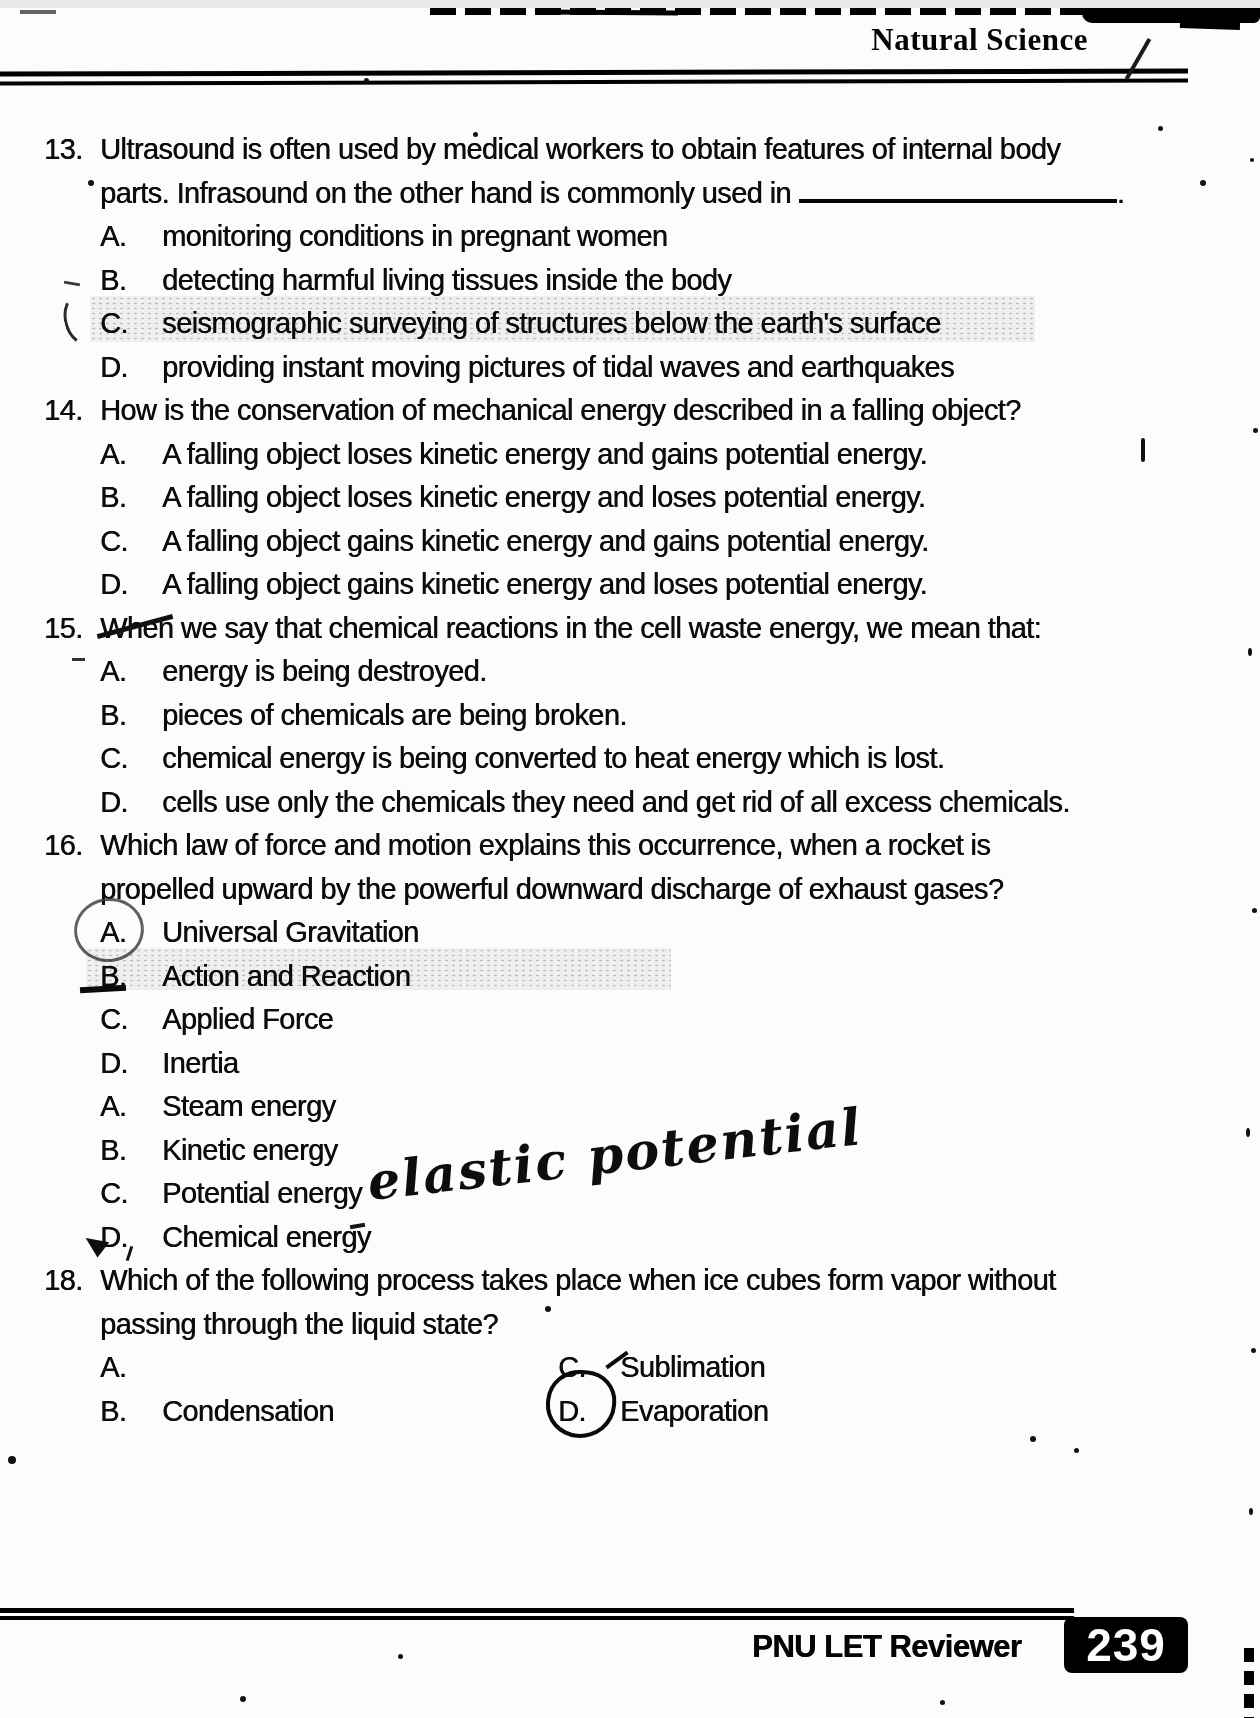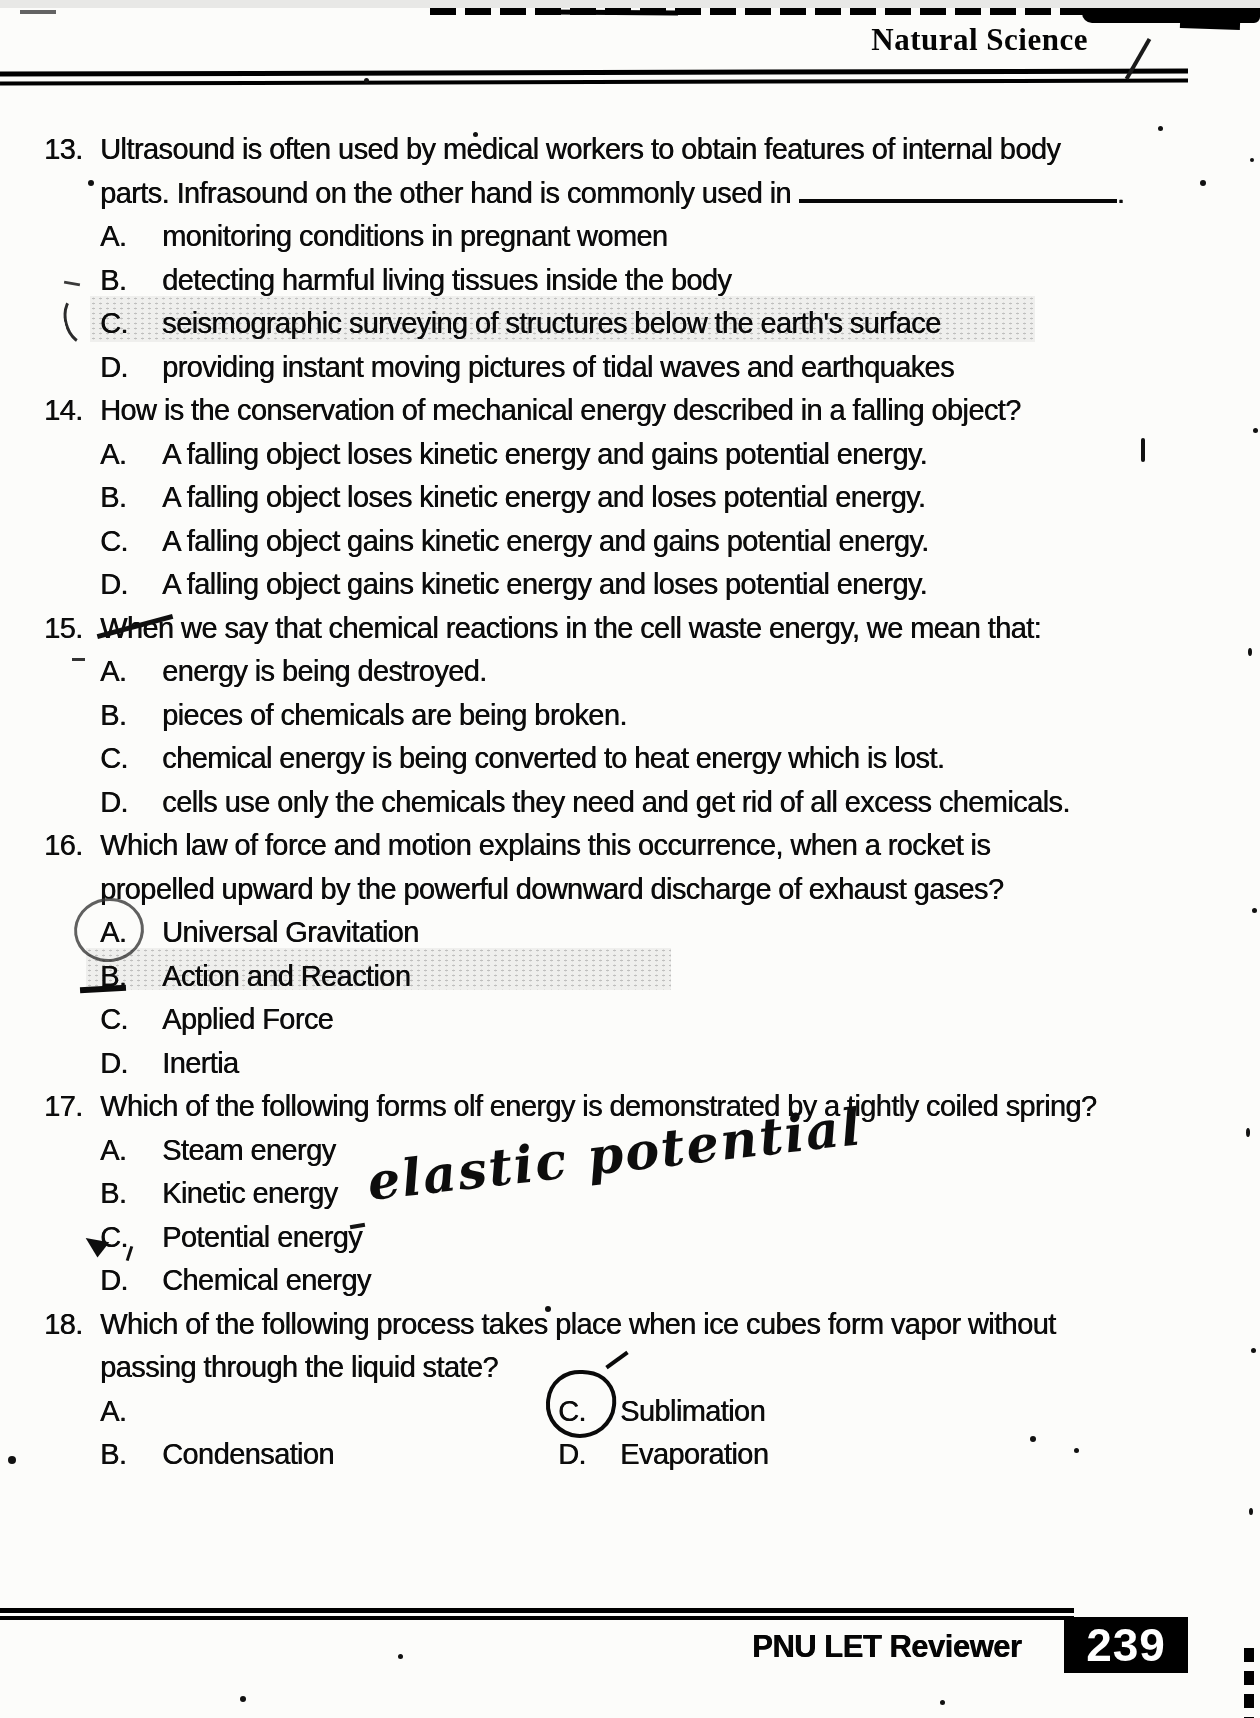--- a/index.html
+++ b/index.html
@@ -48,21 +48,21 @@
     border-top:5px solid #000; border-bottom:4px solid #000;
   }
   .footer-brand{
     position:absolute; left:752px; top:1621px;
     font-size:31px; font-weight:bold; letter-spacing:-.5px; color:#050505;
     text-shadow:.5px 0 0 currentColor;
   }
   .page-num-box{
     position:absolute; left:1064px; top:1609px; width:124px; height:56px;
     background:#000; color:#fff; display:flex; align-items:center; justify-content:center;
-    font-size:46px; font-weight:bold; letter-spacing:1px;
+    font-size:46px; font-weight:bold; letter-spacing:1px;border-radius:8px;
   }
   
   .mark{position:absolute;}
   .hl{ 
     position:absolute; pointer-events:none;
     background-color:rgba(0,0,0,.05);
     background-image:radial-gradient(rgba(0,0,0,.20) 1px, transparent 1.6px);
     background-size:7px 5px;
   }
   .arc13c{left:64px;top:284px;width:34px;height:48px;
@@ -208,26 +208,20 @@
       <div class="opt">
           <span class="olet">C.</span>
           <span class="otext">Applied Force</span>
         </div>
       <div class="opt">
           <span class="olet">D.</span>
           <span class="otext">Inertia</span>
         </div>
     </div>
 
-    <div class="q">
-      <span class="qnum">17.</span>
-      <div class="qtext">
-          <div>Which of the following forms olf energy is demonstrated by a tightly coiled spring?</div>
-        </div>
-    </div>
     <div class="opts">
       <div class="opt">
           <span class="olet">A.</span>
           <span class="otext">Steam energy</span>
         </div>
       <div class="opt">
           <span class="olet">B.</span>
           <span class="otext">Kinetic energy</span>
         </div>
       <div class="opt">

